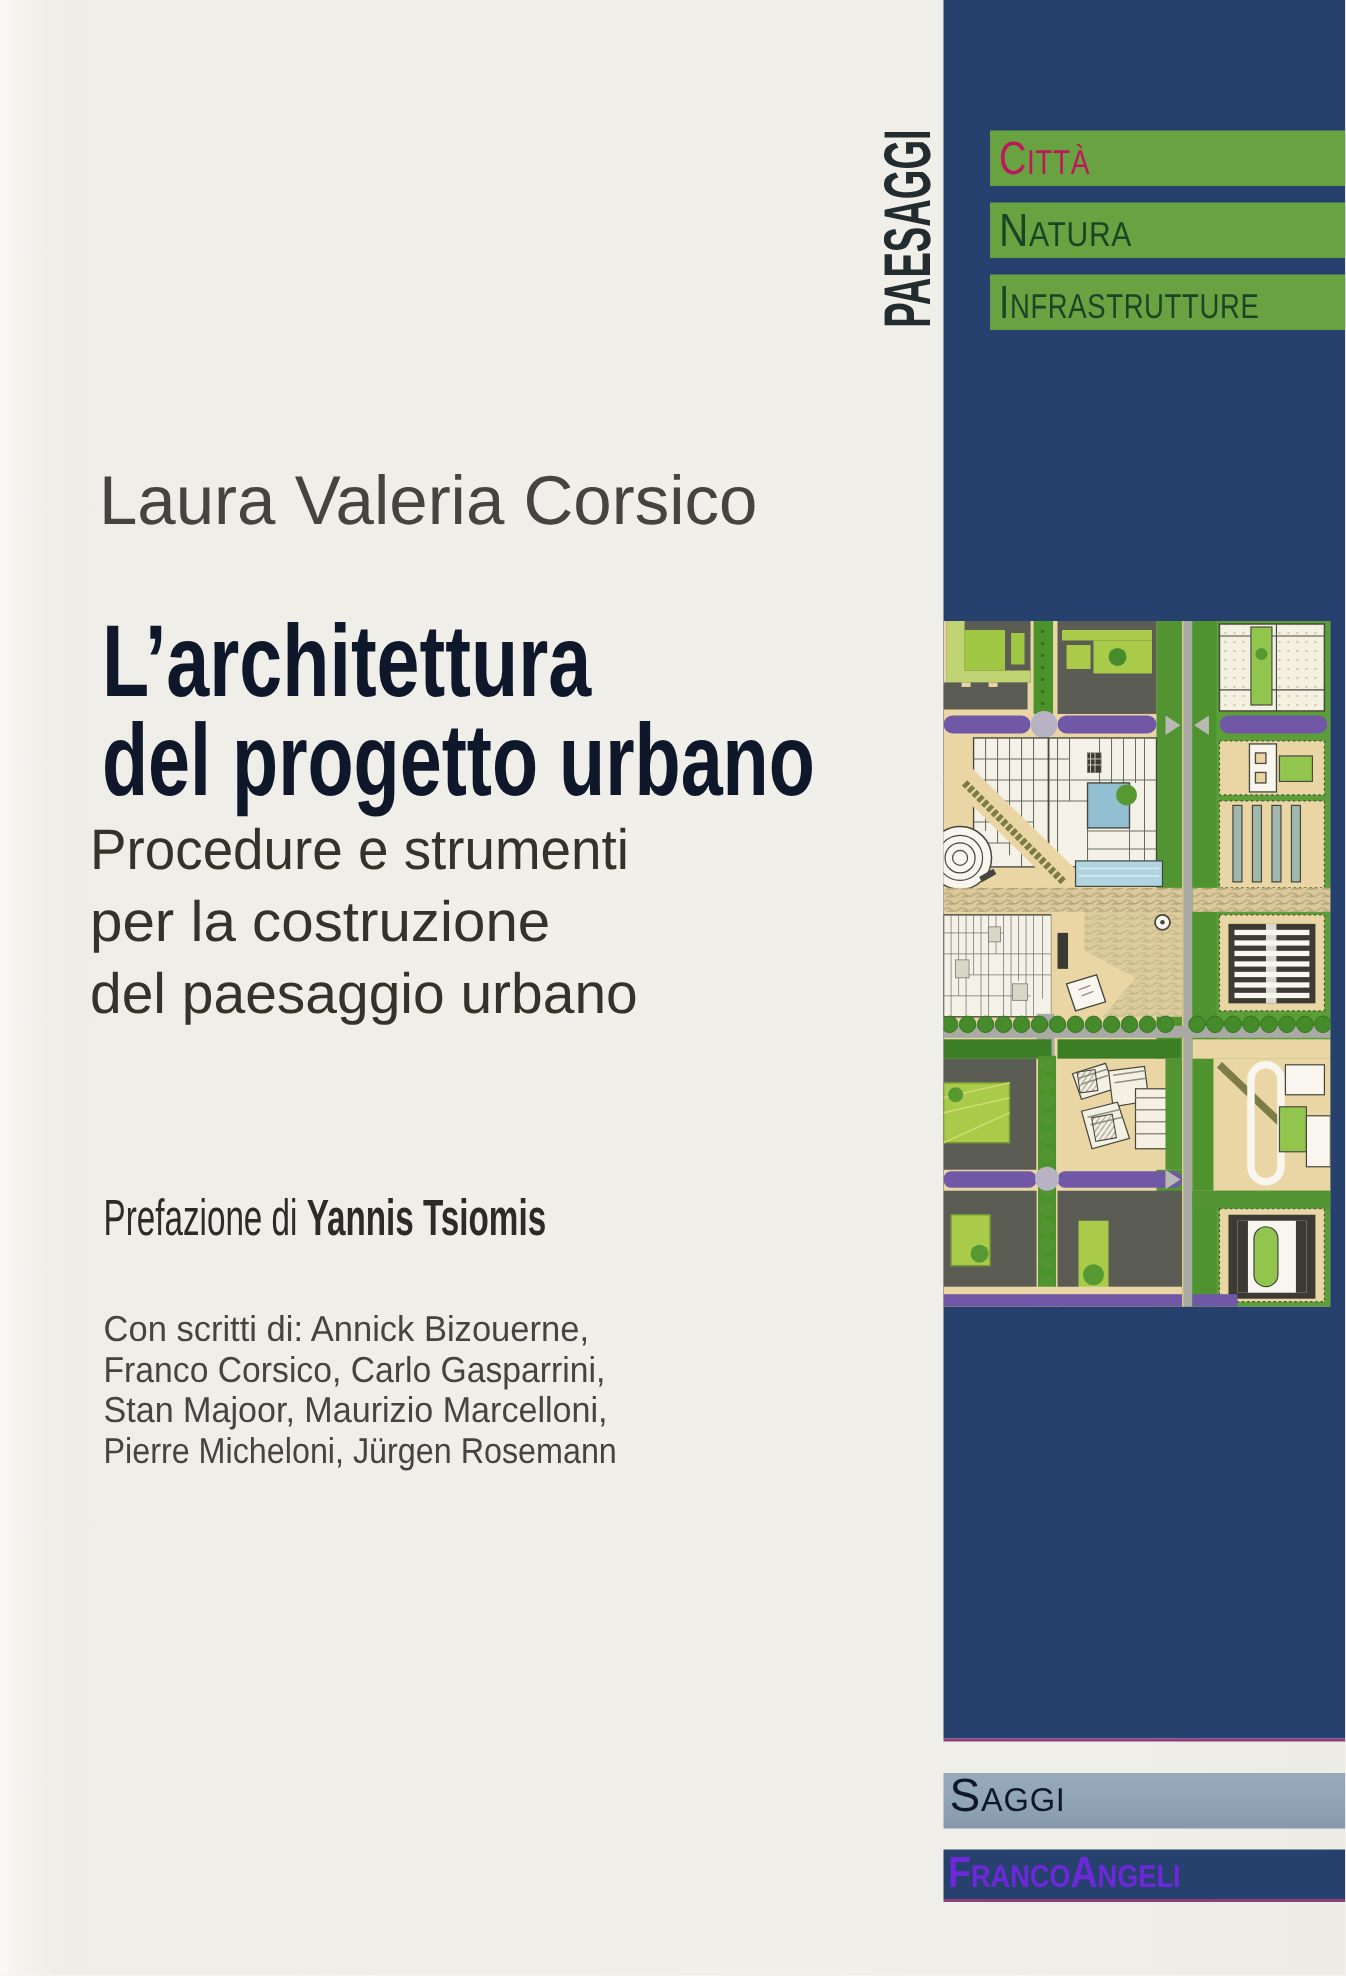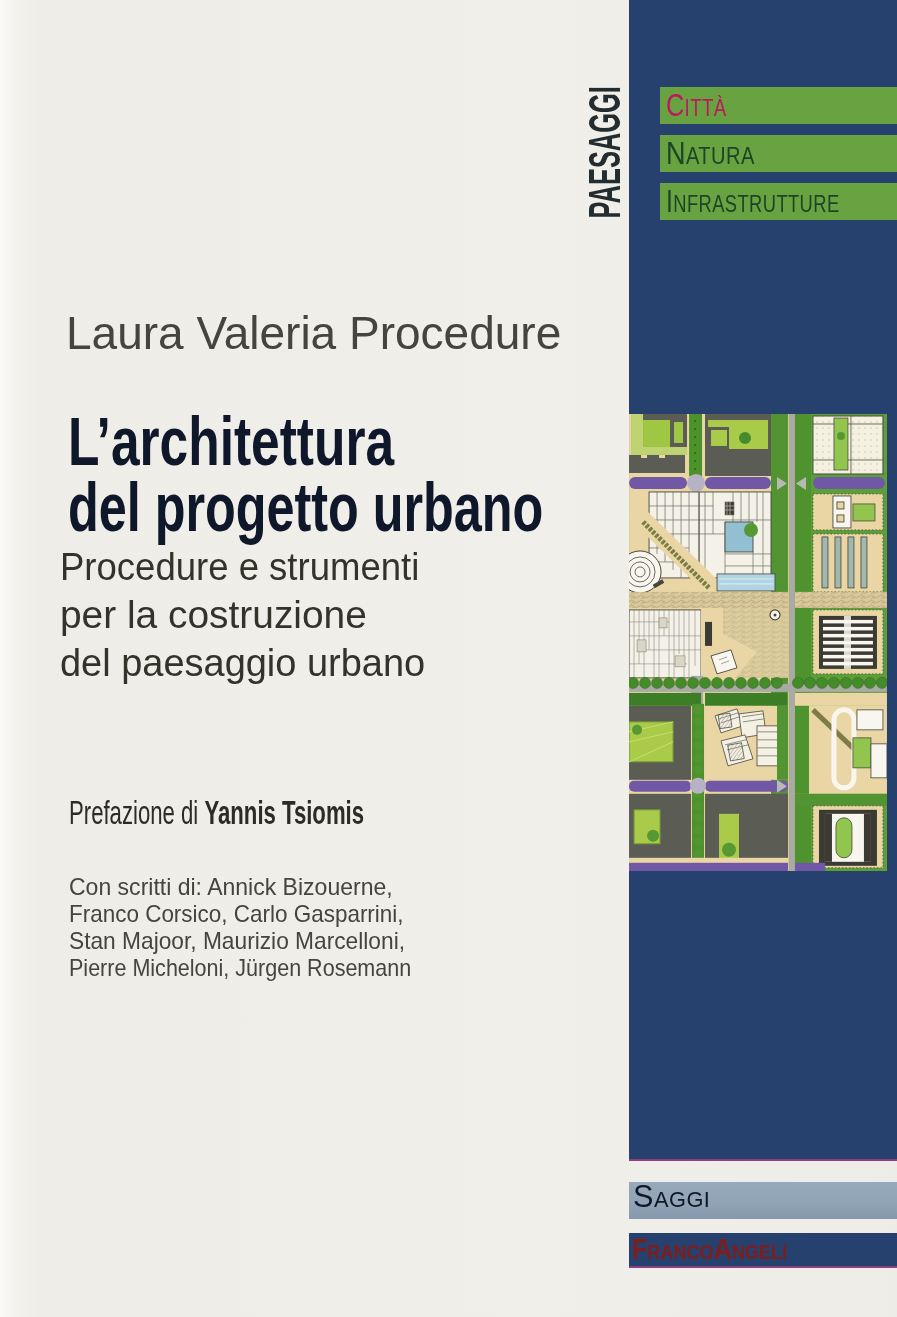--- a/index.html
+++ b/index.html
@@ -29,21 +29,21 @@
   <div class="abs" style="left:666px;top:87px;height:37px;line-height:37px;color:#be185d;font-size:23px;letter-spacing:0.5px;"><span class="cx" style="transform:scaleX(0.813);"><span style="font-size:31px;">C</span>ITTÀ</span></div>
 
   <div class="abs" style="left:660px;top:135px;width:237px;height:37px;background:#68a241;"></div>
 
   <div class="abs" style="left:666px;top:135px;height:37px;line-height:37px;color:#1c4526;font-size:23px;letter-spacing:0.5px;"><span class="cx" style="transform:scaleX(0.873);"><span style="font-size:31px;">N</span>ATURA</span></div>
 
   <div class="abs" style="left:660px;top:183px;width:237px;height:37px;background:#68a241;"></div>
 
   <div class="abs" style="left:666px;top:183px;height:37px;line-height:37px;color:#1c4526;font-size:23px;letter-spacing:0.5px;"><span class="cx" style="transform:scaleX(0.798);"><span style="font-size:31px;">I</span>NFRASTRUTTURE</span></div>
 
-  <div class="abs" style="left:66px;top:310px;color:#454440;font-size:46px;line-height:46px;"><span class="cx" style="transform:scaleX(1.0);">Laura Valeria Procedure</span></div>
+  <div class="abs" style="left:66px;top:310px;color:#454440;font-size:46px;line-height:46px;"><span class="cx" style="transform:scaleX(1.0);">Laura Valeria Corsico</span></div>
 
   <div class="abs" style="left:68px;top:408px;color:#0f172a;font-size:68px;font-weight:bold;line-height:66px;">
     <span class="cx" style="transform:scaleX(0.757);">L’architettura</span><br>
     <span class="cx" style="transform:scaleX(0.740);">del progetto urbano</span>
   </div>
 
   <div class="abs" style="left:60px;top:543px;color:#343329;font-size:38px;line-height:48px;">
     <span class="cx" style="transform:scaleX(0.961);">Procedure e strumenti</span><br>
     <span class="cx" style="transform:scaleX(1.023);">per la costruzione</span><br>
     <span class="cx" style="transform:scaleX(0.999);">del paesaggio urbano</span>
@@ -309,14 +309,14 @@
   </div>
 
   <div class="abs" style="left:629px;top:1182px;width:268px;height:37px;background:linear-gradient(180deg,#97aabc 0,#90a4b6 55%,#8699ac 100%);"></div>
 
   <div class="abs" style="left:633px;top:1181px;height:37px;line-height:31px;color:#0f172a;font-size:22px;letter-spacing:0.5px;"><span class="cx" style="transform:scaleX(0.99);"><span style="font-size:31px;">S</span>AGGI</span></div>
 
   <div class="abs" style="left:629px;top:1233px;width:268px;height:33px;background:#26416d;"></div>
 
   <div class="abs" style="left:629px;top:1266px;width:268px;height:2px;background:#8c3f7c;"></div>
 
-  <div class="abs" style="left:632px;top:1233px;height:20px;line-height:32px;color:#7f1d1d;font-size:21px;font-weight:bold;"><span class="cx" style="transform:scaleX(0.862);"><span style="font-size:29px;">F</span>RANCO<span style="font-size:29px;">A</span>NGELI</span></div>
+  <div class="abs" style="left:632px;top:1233px;height:20px;line-height:32px;color:#6d28d9;font-size:21px;font-weight:bold;"><span class="cx" style="transform:scaleX(0.862);"><span style="font-size:29px;">F</span>RANCO<span style="font-size:29px;">A</span>NGELI</span></div>
 </div>
 
 </body></html>

